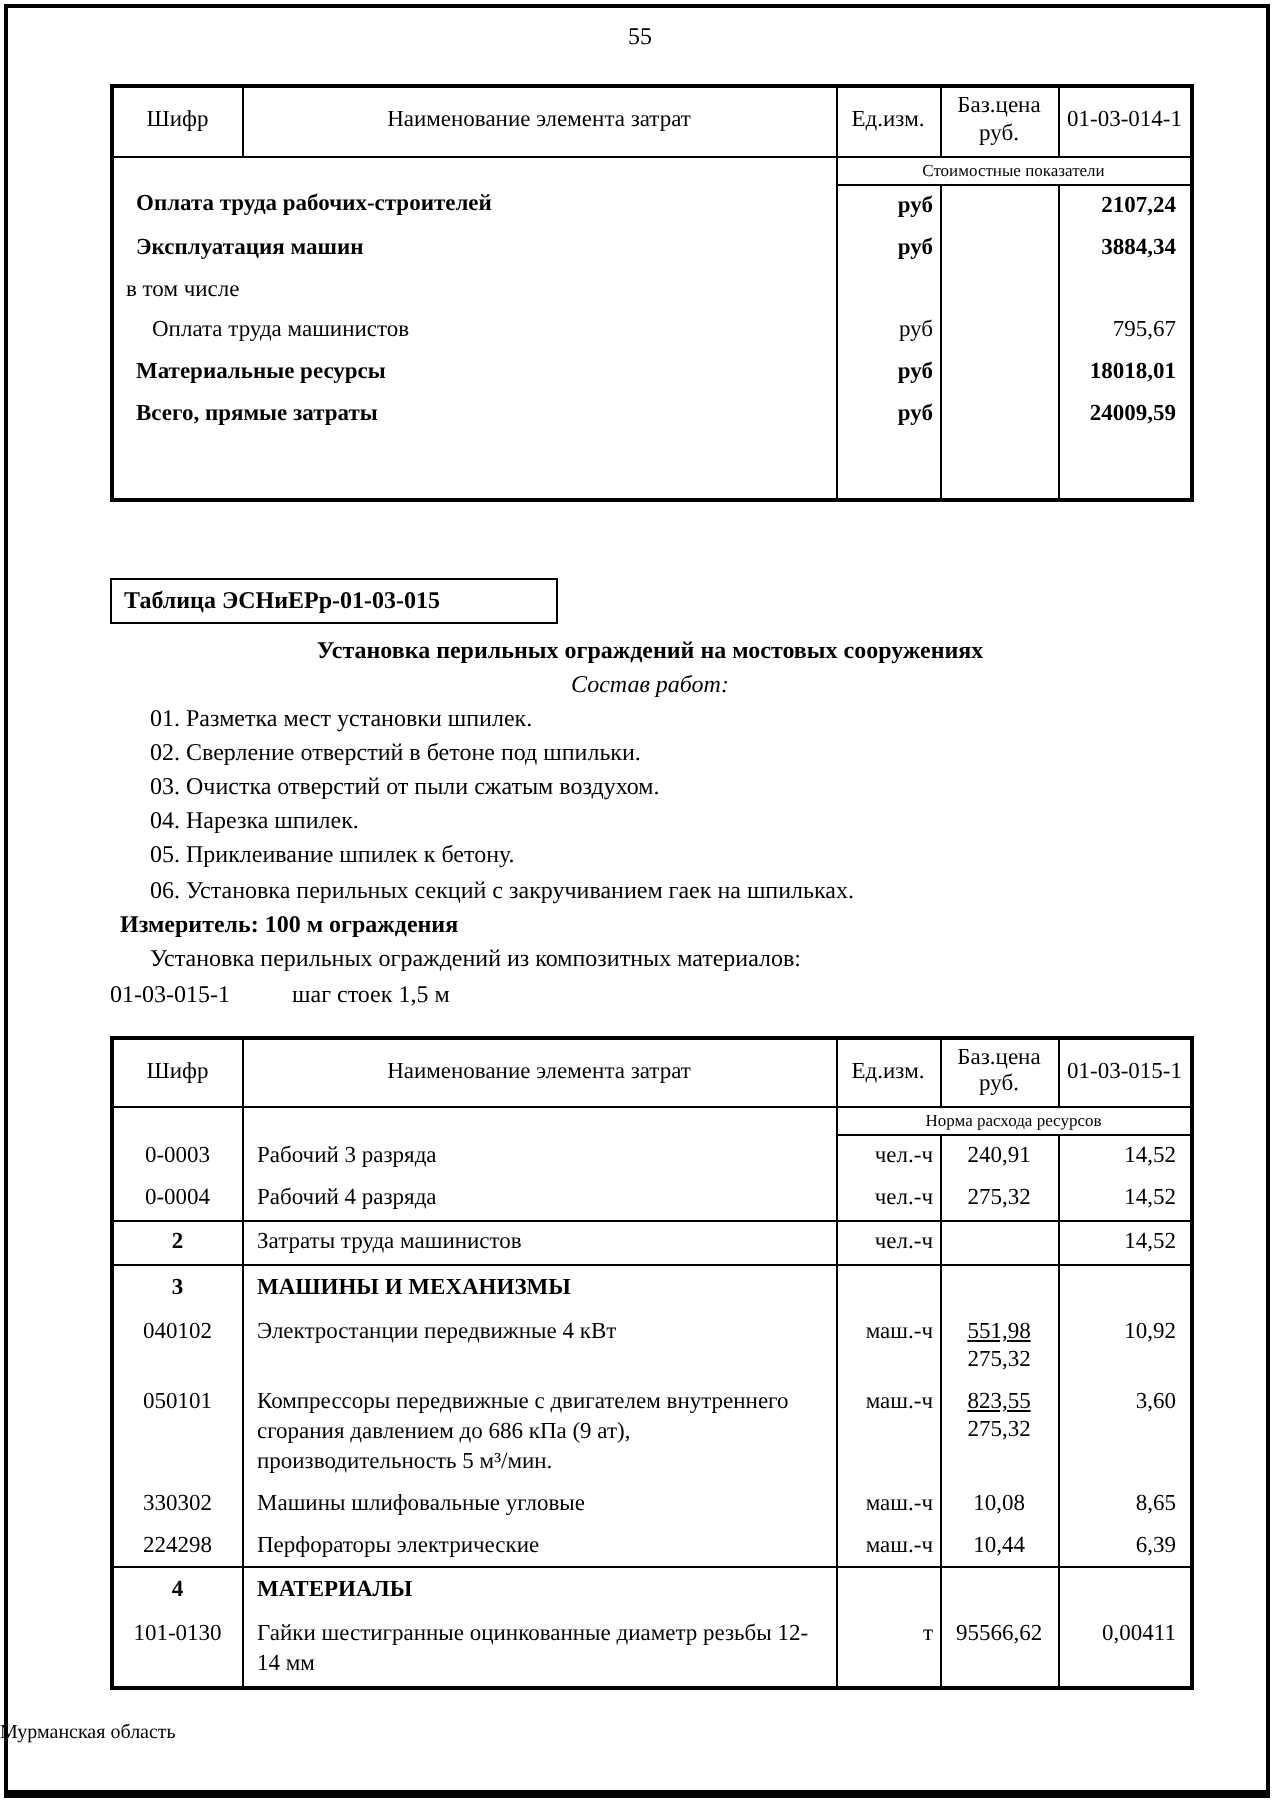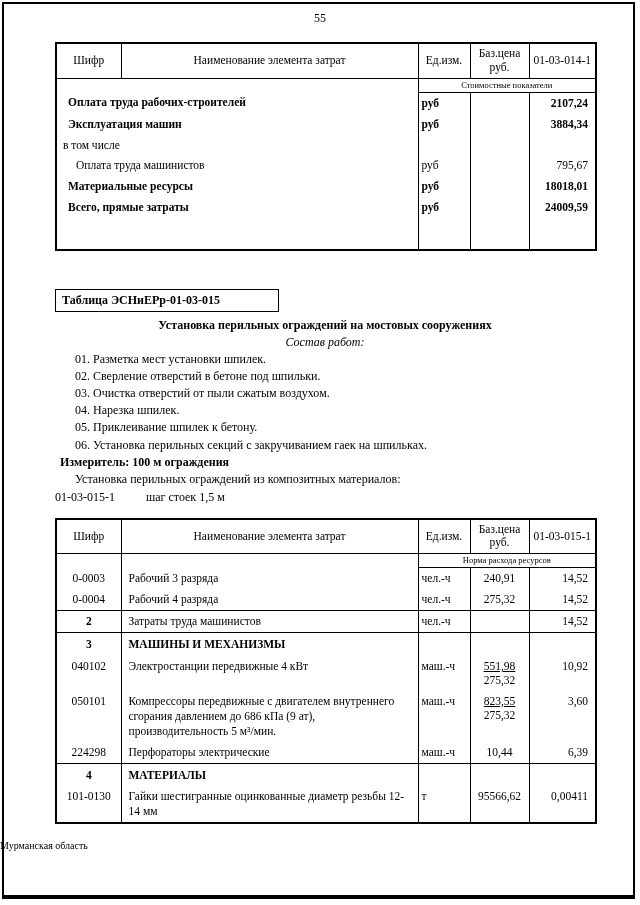--- a/index.html
+++ b/index.html
@@ -49,21 +49,21 @@
     line-height: 1.3;
   }
   .sub, .subL { padding: 1px 2px; }
   .sub { font-size: 8.5px; text-align: center; border-bottom: 1px solid #000; }
   .b { font-weight: bold; }
   .nm  { padding-left: 11px; }
   .nmA { padding-left: 6px; }
   .nmB { padding-left: 19px; }
   .nm2 { padding-left: 7px; }
   .cd { text-align: center; }
-  .un { text-align: left; }
+  .un { text-align: right; }
   .bp { text-align: center; }
   .vl { text-align: right; padding-right: 7px; }
   .spacer td { height: 25px; }
   .hr td { border-bottom: 1px solid #000; }
   .sec td { padding-top: 4px; padding-bottom: 4px; }
   .frac div { line-height: 1.25; }
   .frac .top { text-decoration: underline; }
 
   .section { margin: 38px 0 0 55px; width: 540px; font-size: 12px; line-height: 1.42; }
   .tbl-label {
@@ -236,20 +236,27 @@
     <tr>
       <td class="cd">050101</td>
       <td class="nm2">Компрессоры передвижные с двигателем внутреннего сгорания давлением до 686 кПа (9 ат), производительность 5 м³/мин.</td>
       <td class="un">маш.-ч</td>
       <td class="bp frac">
         <div class="top">823,55</div>
         <div>275,32</div>
       </td>
       <td class="vl">3,60</td>
     </tr>
+    <tr>
+      <td class="cd">330302</td>
+      <td class="nm2">Машины шлифовальные угловые</td>
+      <td class="un">маш.-ч</td>
+      <td class="bp">10,08</td>
+      <td class="vl">8,65</td>
+    </tr>
     <tr class="hr">
       <td class="cd">224298</td>
       <td class="nm2">Перфораторы электрические</td>
       <td class="un">маш.-ч</td>
       <td class="bp">10,44</td>
       <td class="vl">6,39</td>
     </tr>
     <tr class="sec">
       <td class="cd b">4</td>
       <td class="nm2 b">МАТЕРИАЛЫ</td>

